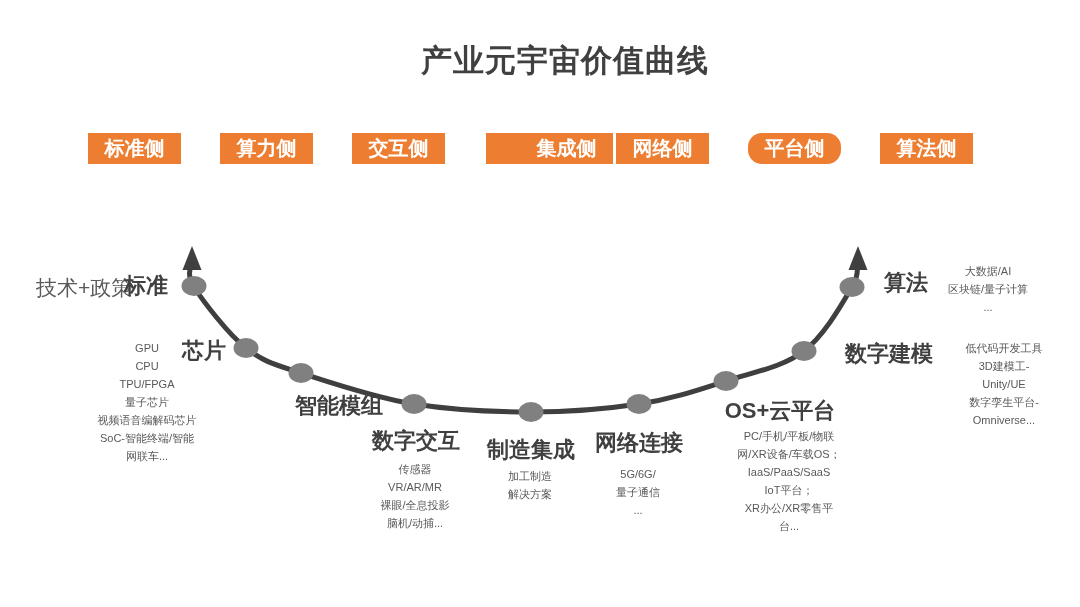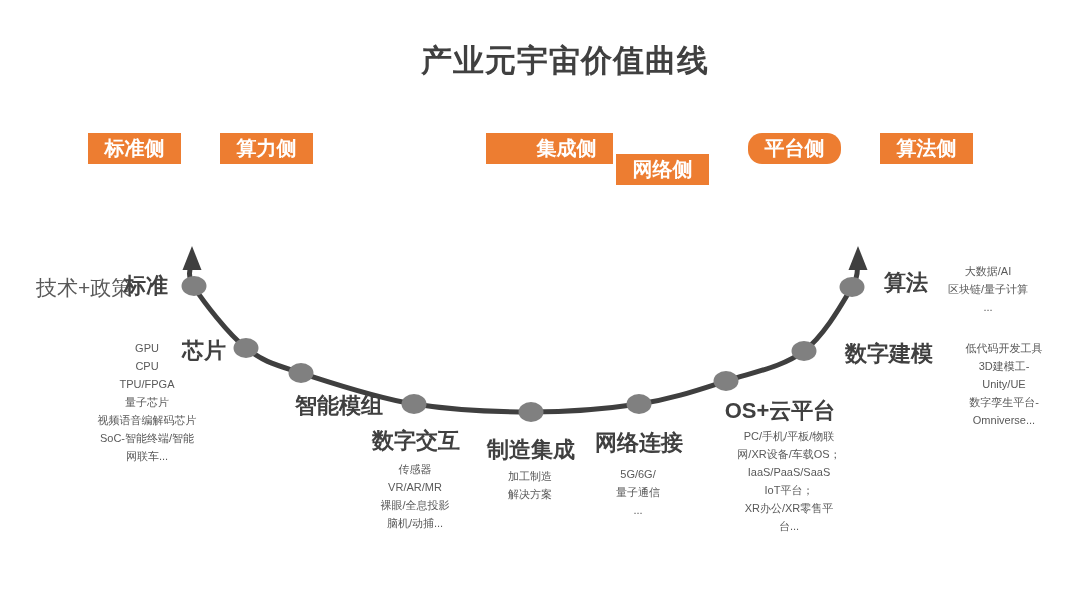--- a/index.html
+++ b/index.html
@@ -9,21 +9,21 @@
   }
   .title{
     position:absolute;top:40px;left:4px;width:1080px;text-align:center;
     font-size:31px;font-weight:bold;color:#404040;letter-spacing:1px;padding-left:21px;
   }
   .side-btn{
     position:absolute;top:133px;height:31px;width:93px;background:#ED7D31;
     color:#ffffff;font-size:20px;font-weight:bold;text-align:center;line-height:31px;
   }
   .btn-0{left:88px;} .btn-1{left:220px;} .btn-2{left:352px;} .btn-3{left:486px;padding-left:34px;}
-  .btn-4{left:616px;margin-top:21px;} .btn-5{left:748px;border-radius:14px;} .btn-6{left:880px;}
+  .btn-4{left:616px;} .btn-5{left:748px;border-radius:14px;} .btn-6{left:880px;}
   svg.curve-layer{position:absolute;left:0;top:0;z-index:0;}
   .node-label{
     position:absolute;font-size:22px;font-weight:bold;color:#404040;z-index:2;white-space:nowrap;
   }
   .centered{text-align:center;}
   .details{
     position:absolute;font-size:11px;color:#595959;line-height:18px;text-align:center;
     white-space:pre-line;z-index:2;
   }
   .annotation{
@@ -57,20 +57,21 @@
     <ellipse cx="639" cy="404" rx="12.5" ry="10" fill="#808080"></ellipse>
     <ellipse cx="726" cy="381" rx="12.5" ry="10" fill="#808080"></ellipse>
     <ellipse cx="804" cy="351" rx="12.5" ry="10" fill="#808080"></ellipse>
     <ellipse cx="852" cy="287" rx="12.5" ry="10" fill="#808080"></ellipse>
   </svg>
 
   <div class="title">产业元宇宙价值曲线</div>
 
   <div class="side-btn btn-0">标准侧</div>
   <div class="side-btn btn-1">算力侧</div>
+  <div class="side-btn btn-2">交互侧</div>
   <div class="side-btn btn-3">集成侧</div>
   <div class="side-btn btn-4">网络侧</div>
   <div class="side-btn btn-5">平台侧</div>
   <div class="side-btn btn-6">算法侧</div>
 
   <div class="annotation" style="left:36px;top:274px;width:84px;">技术+政策</div>
 
   <div class="node-label" style="left:124px;top:271px;">标准</div>
   <div class="node-label" style="left:182px;top:336px;">芯片</div>
   <div class="node-label" style="left:251px;top:391px;margin-left:44px;">智能模组</div>

